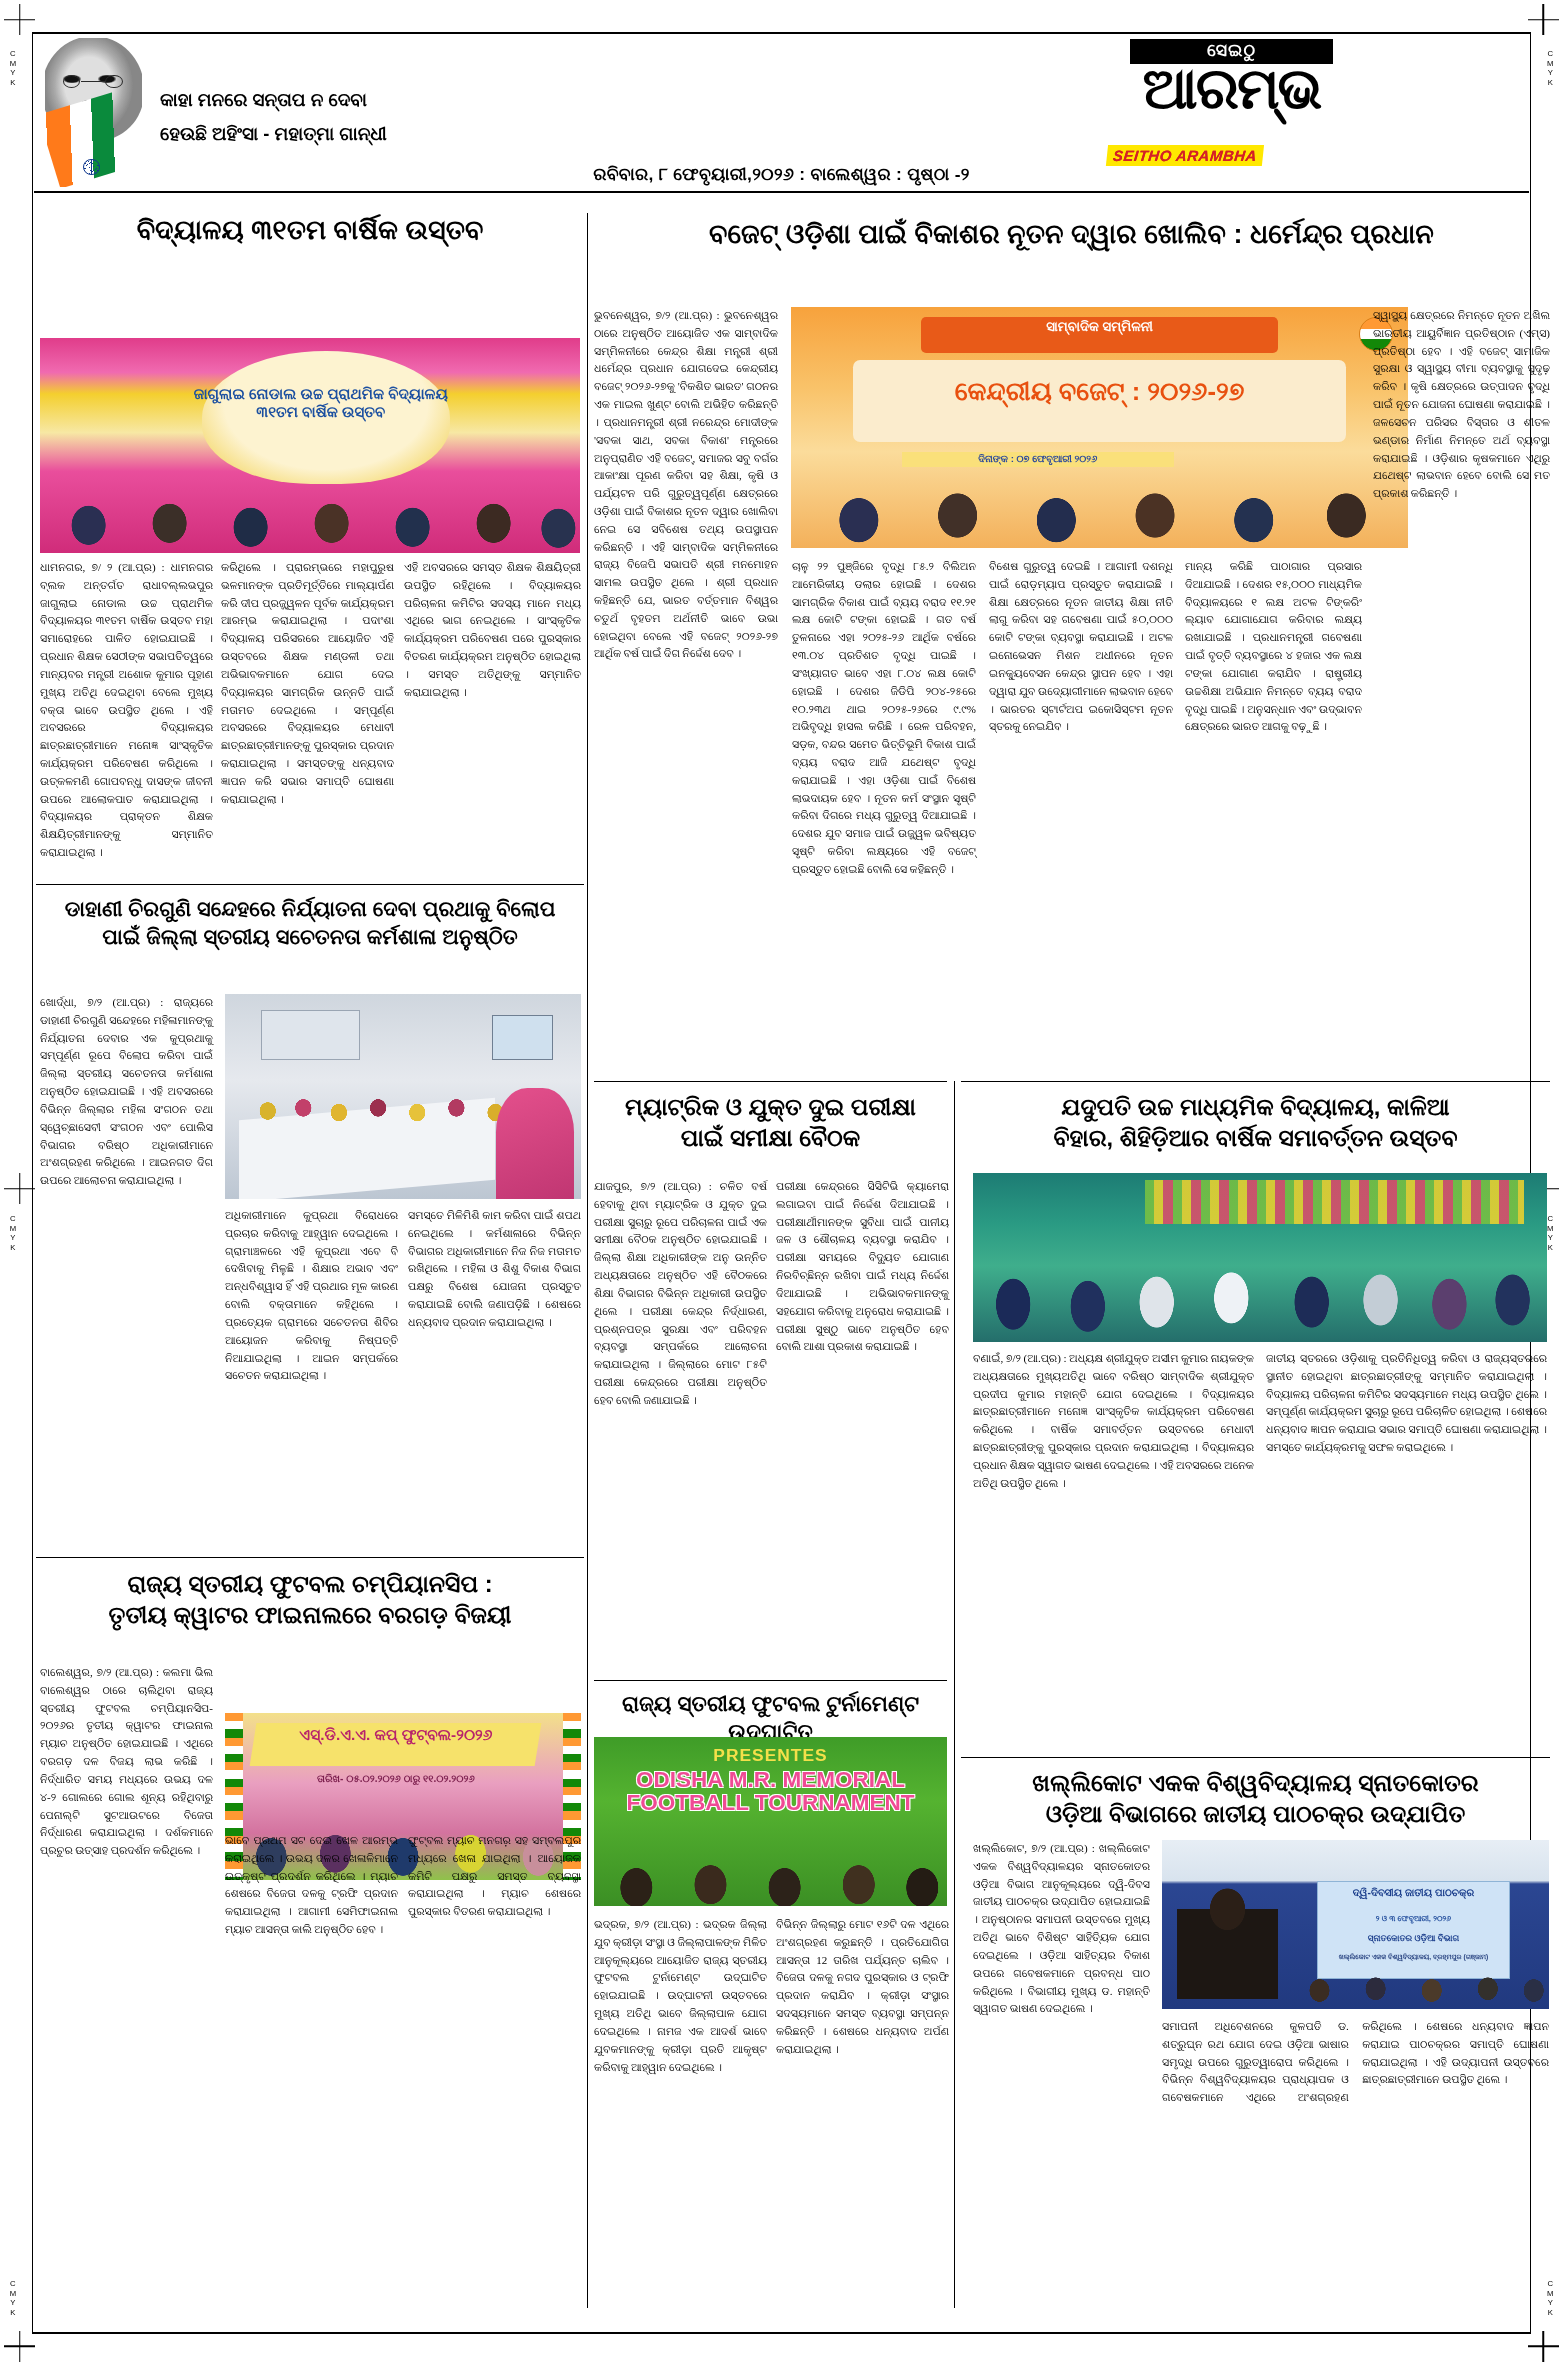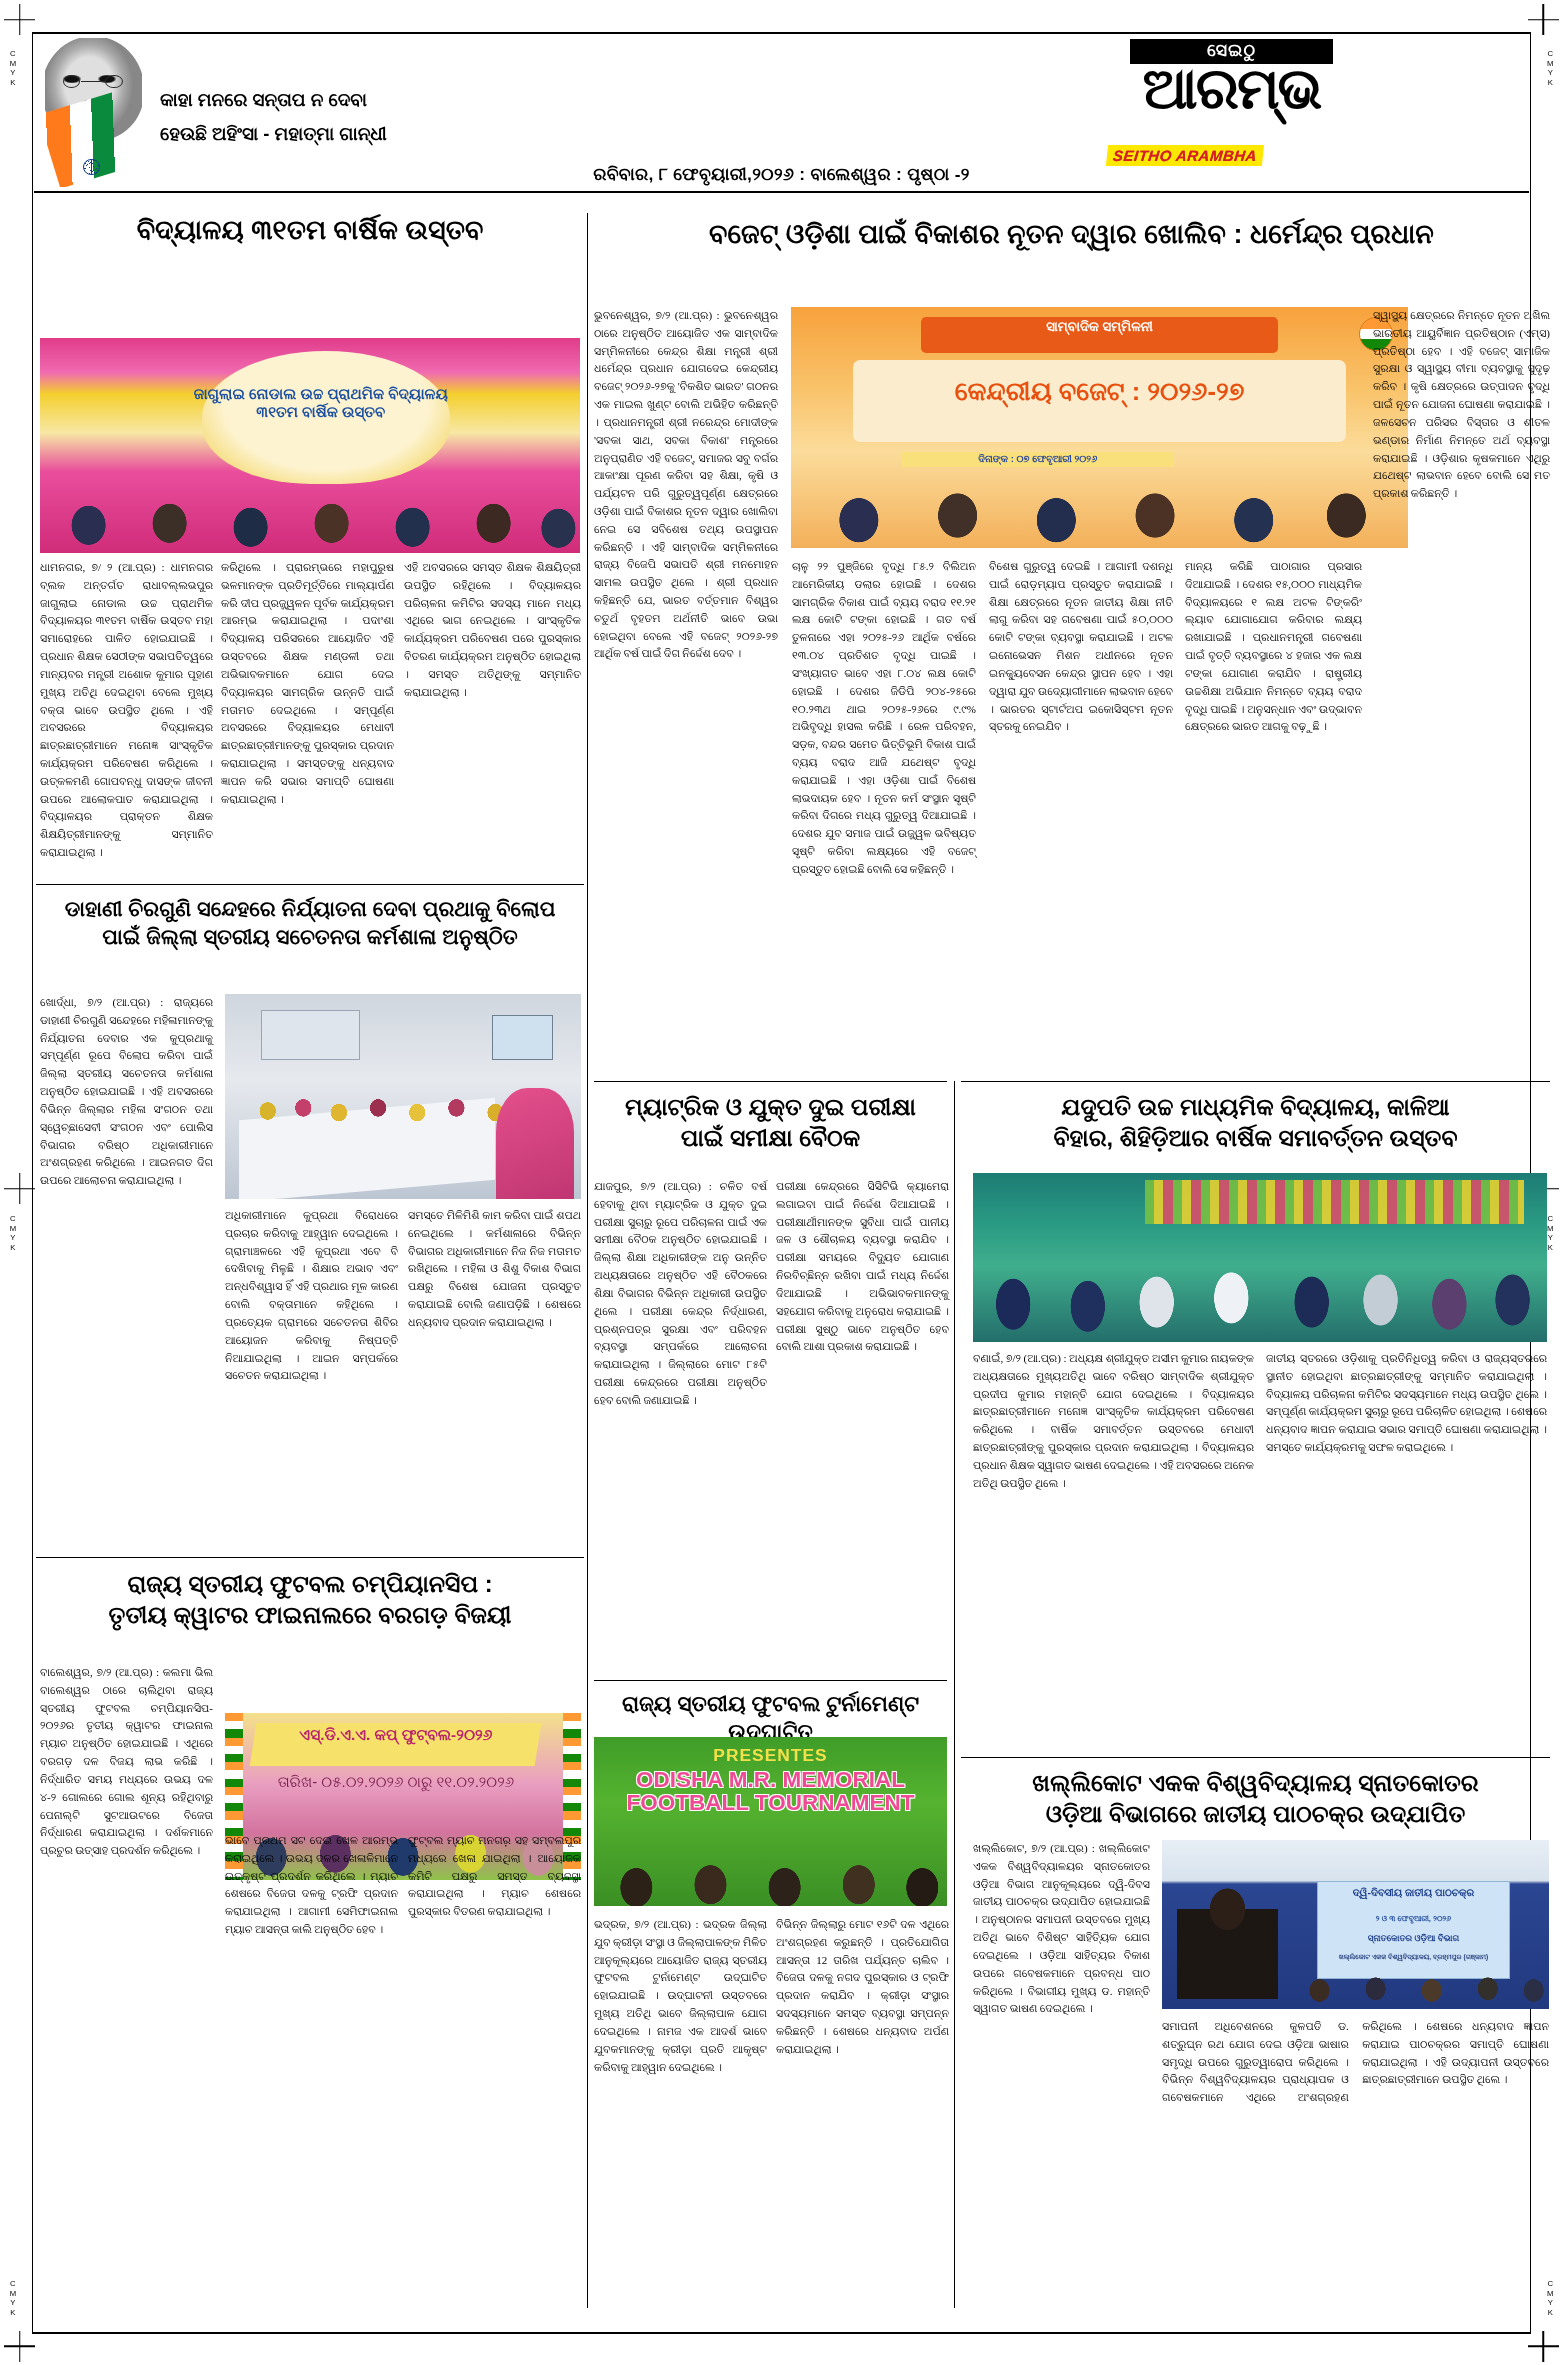--- a/index.html
+++ b/index.html
@@ -298,21 +298,21 @@
 <div class="hl" style="position:absolute; left:36px; top:1569px; width:548px; font-size:23.6px;">
   <div>ରାଜ୍ୟ ସ୍ତରୀୟ ଫୁଟବଲ ଚମ୍ପିୟାନସିପ :</div>
   <div>ତୃତୀୟ କ୍ୱାଟର ଫାଇନାଲରେ ବରଗଡ଼ ବିଜୟୀ</div>
 </div>
 
 <div class="photo" style="left:225px; top:1674px; width:356px; height:167px;
             background:linear-gradient(180deg,#f3e08a 0%,#e99fc0 42%,#d3739f 72%,#8fc24a 100%);margin-top:39px;">
   <div style="position:absolute;left:8%;top:6%;width:80%;height:26%;background:#f6e26b;transform:skewX(-9deg);"></div>
   <div style="position:absolute;left:8%;top:8%;width:80%;text-align:center;color:#b8236b;font-weight:700;font-size:15.4px;
               font-family:'Liberation Sans',sans-serif;">ଏସ୍.ଡି.ଏ.ଏ. କପ୍ ଫୁଟ୍‌ବଲ-୨୦୨୬</div>
-  <div style="position:absolute;left:10%;top:36%;width:76%;text-align:center;color:#7c1f4e;font-weight:400;font-size:15px;
+  <div style="position:absolute;left:10%;top:36%;width:76%;text-align:center;color:#7c1f4e;font-weight:700;font-size:10px;
               font-family:'Liberation Sans',sans-serif;">ତାରିଖ- ୦୫.୦୨.୨୦୨୬ ଠାରୁ ୧୧.୦୨.୨୦୨୬</div>
   <div style="position:absolute;left:0;top:0;width:5%;height:100%;
         background:repeating-linear-gradient(180deg,#ff9933 0 8.2px,#ffffff 8.2px 16.4px,#138808 16.4px 24.6px);"></div>
   <div style="position:absolute;right:0;top:0;width:5%;height:100%;
         background:repeating-linear-gradient(180deg,#ff9933 0 8.2px,#ffffff 8.2px 16.4px,#138808 16.4px 24.6px);"></div>
   <div style="position:absolute;bottom:0;left:0;right:0;height:46%;
         background:
           radial-gradient(ellipse 23.6px 29px at 13% 70%, #2e3d5e 0 64%, transparent 66%),
           radial-gradient(ellipse 23.6px 29px at 31% 66%, #5b3060 0 64%, transparent 66%),
           radial-gradient(ellipse 23.6px 29px at 50% 70%, #1f3a6b 0 64%, transparent 66%),

